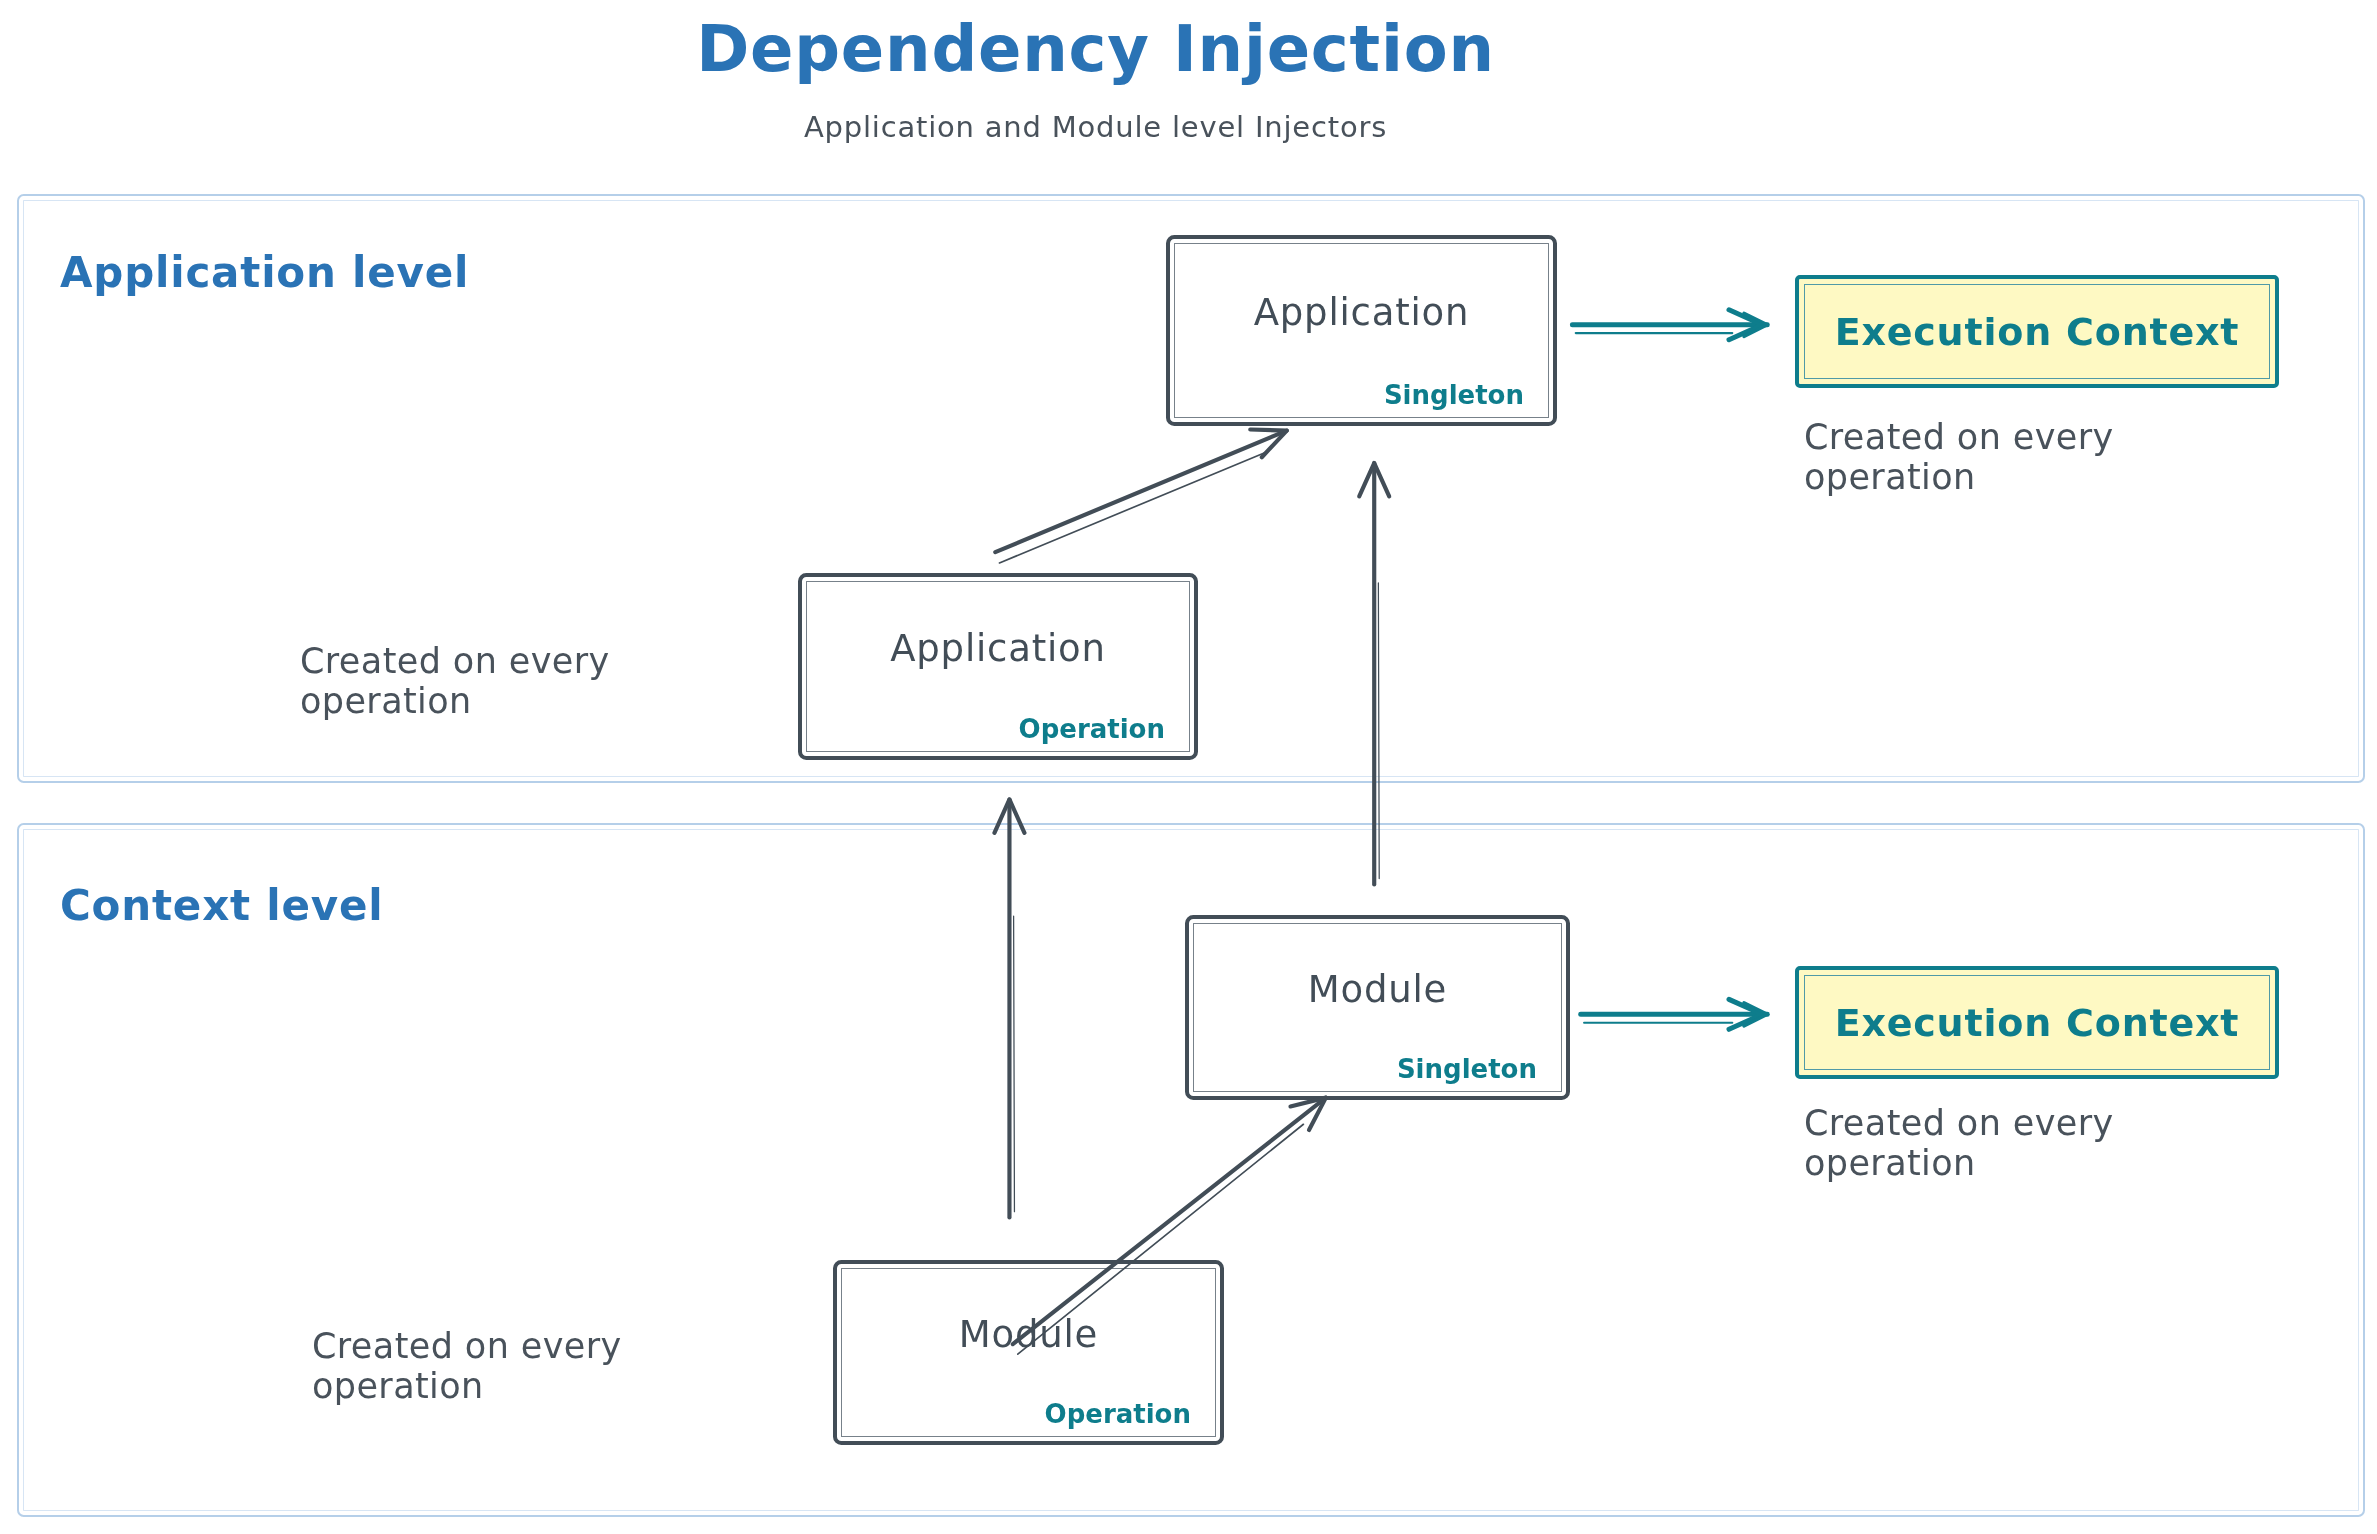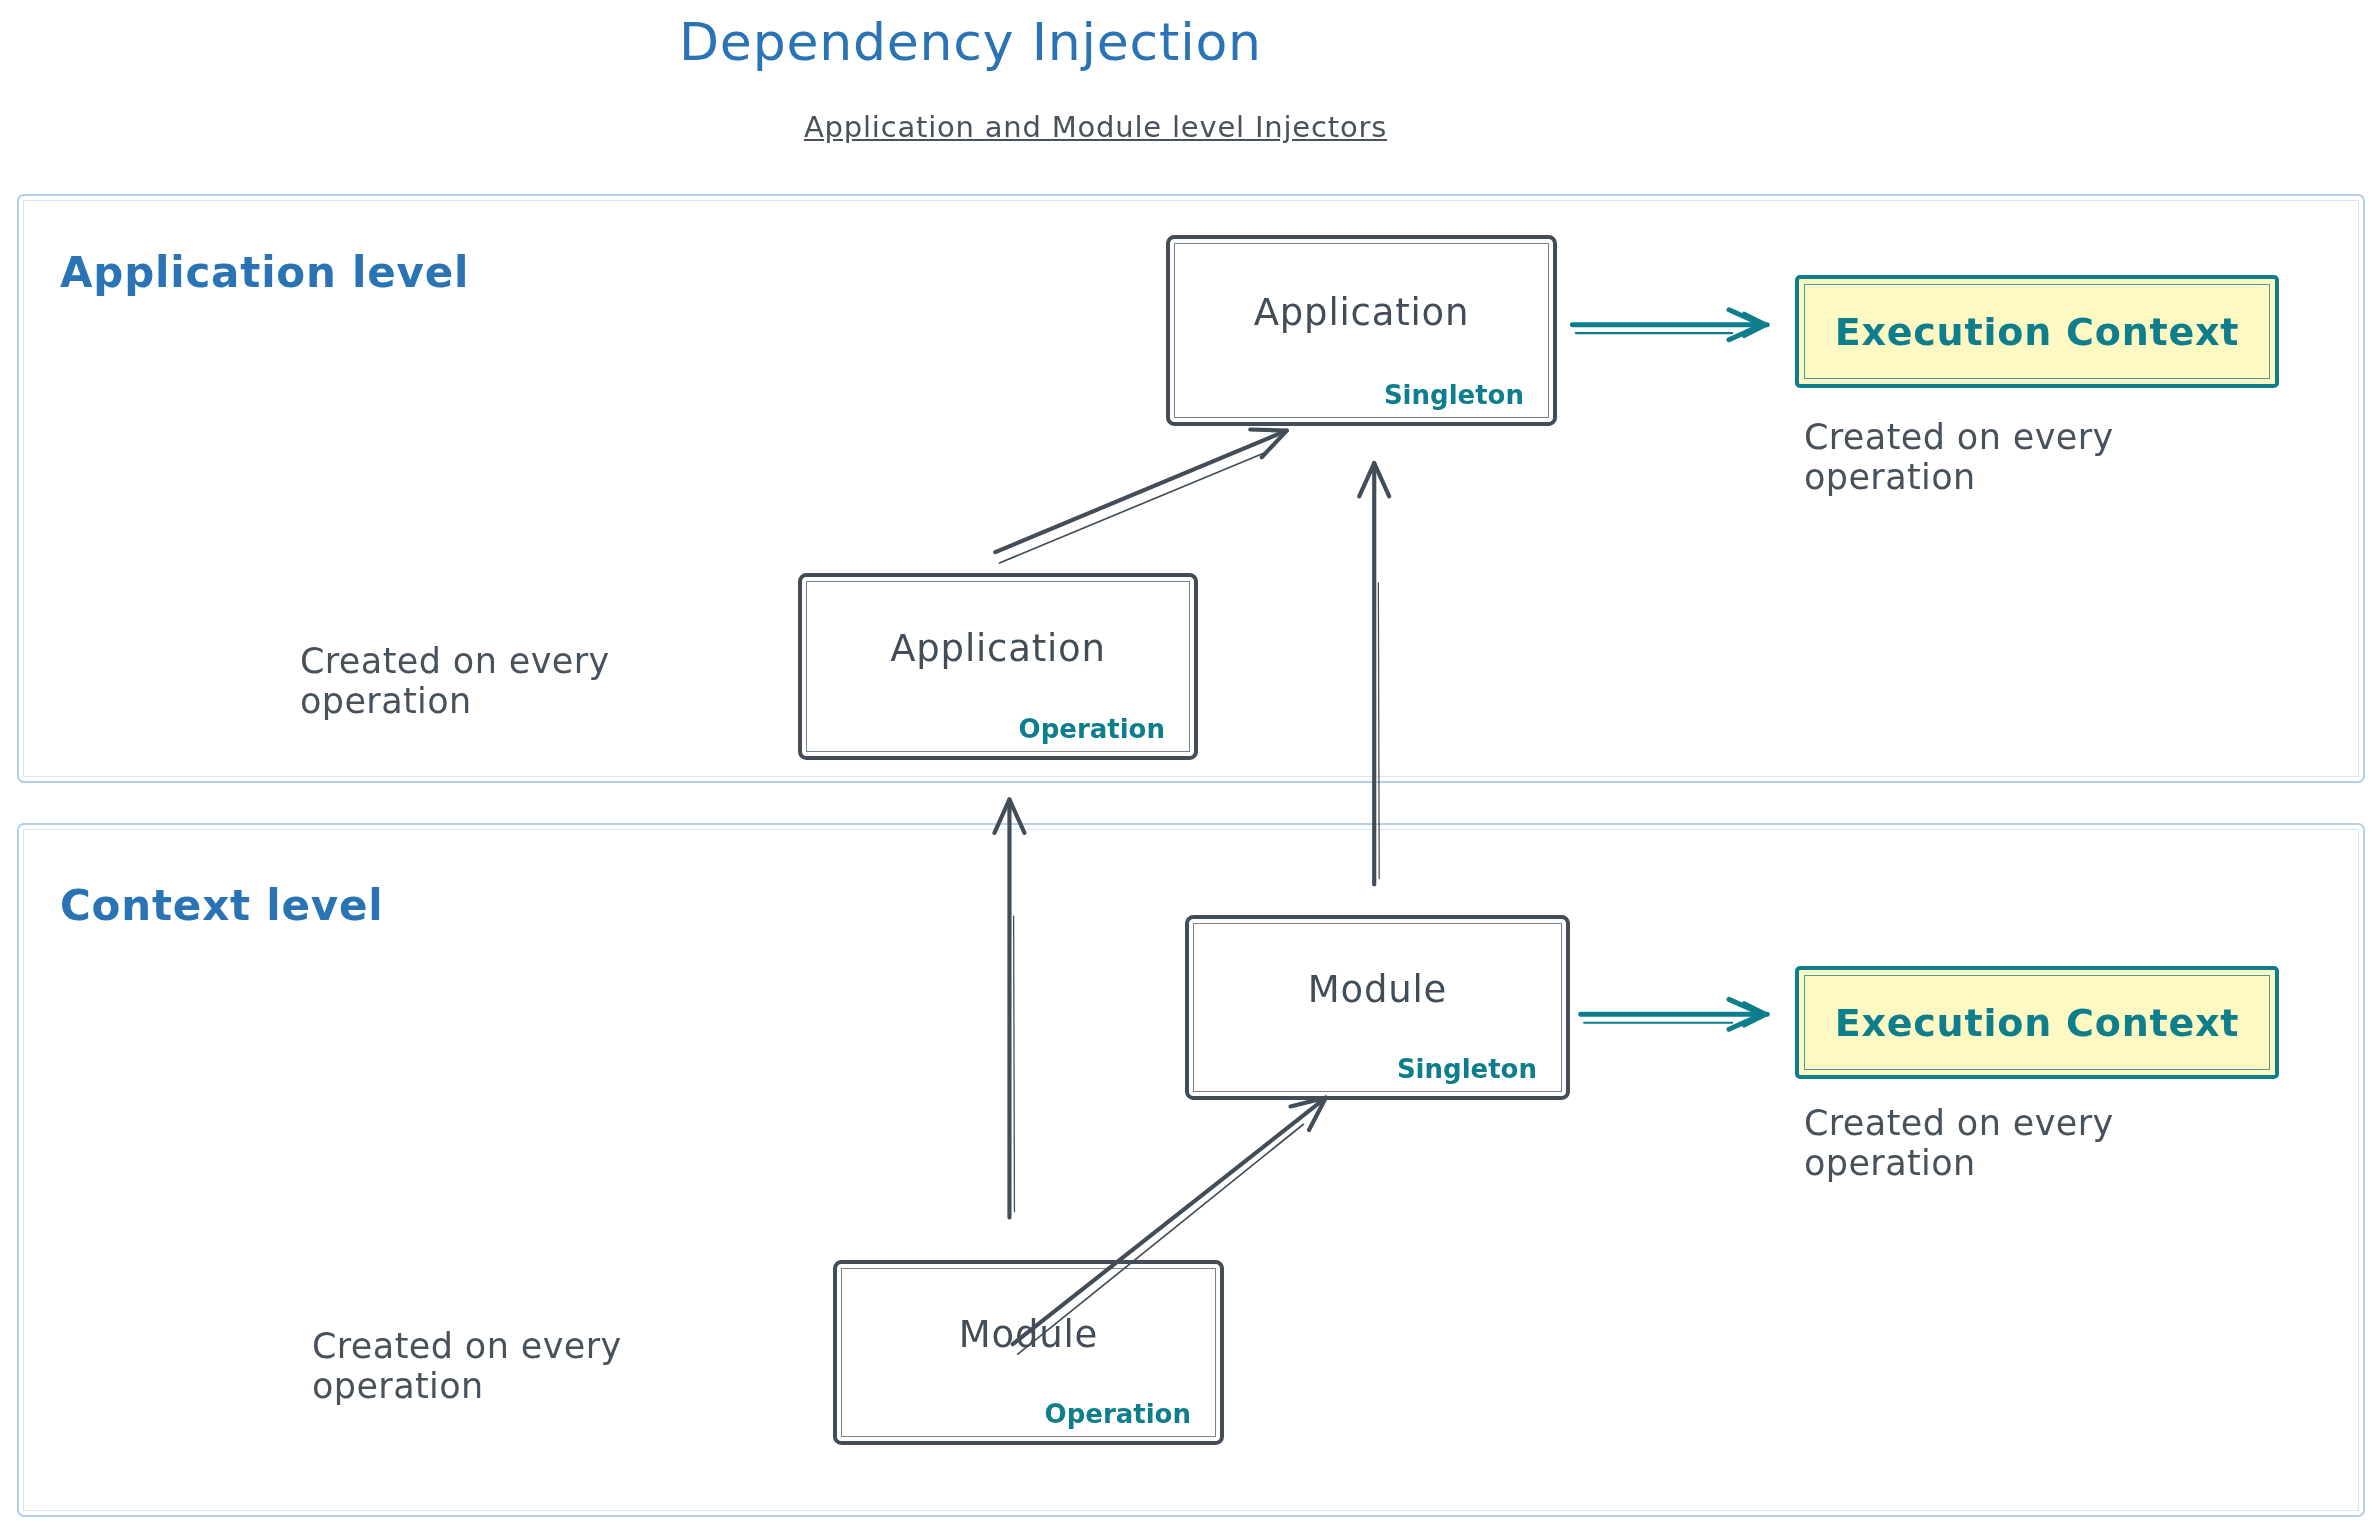--- a/index.html
+++ b/index.html
@@ -15,29 +15,29 @@
   html,body{margin:0;padding:0;background:#ffffff;}
   .canvas{
     position:relative;
     width:2377px;height:1534px;
     background:#ffffff;
     font-family:"DejaVu Sans", sans-serif;
     overflow:hidden;
   }
   .title{
     position:absolute;left:679px;top:11.7px;width:833px;
-    font-size:52px;font-weight:400;color:var(--blue);
+    text-align:center;
+    font-size:64px;font-weight:700;color:var(--blue);
     letter-spacing:0.8px;
   }
   .subtitle{
     position:absolute;left:679px;top:110px;width:833px;
     text-align:center;
     font-size:29px;font-weight:500;color:var(--gray);
     letter-spacing:0.8px;
-    text-decoration:underline;
   }
   .section{
     position:absolute;
     border:2.5px solid var(--frame);
     border-radius:6.7px;
     outline:0.8px solid var(--frame-soft);
     outline-offset:-7.5px;
     background:transparent;
   }
   .section-app{left:16.7px;top:194px;width:2344px;height:585px;}

